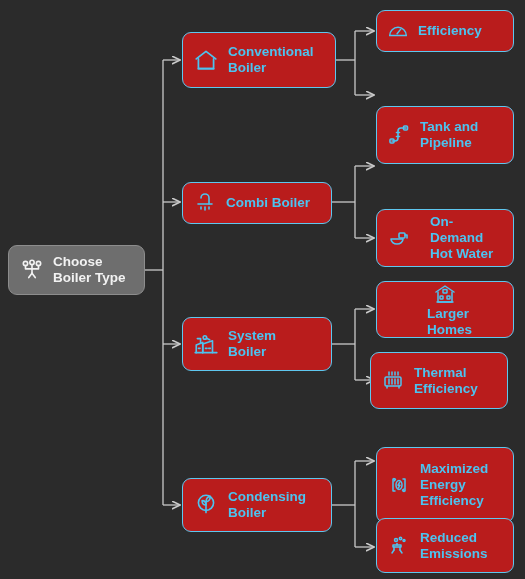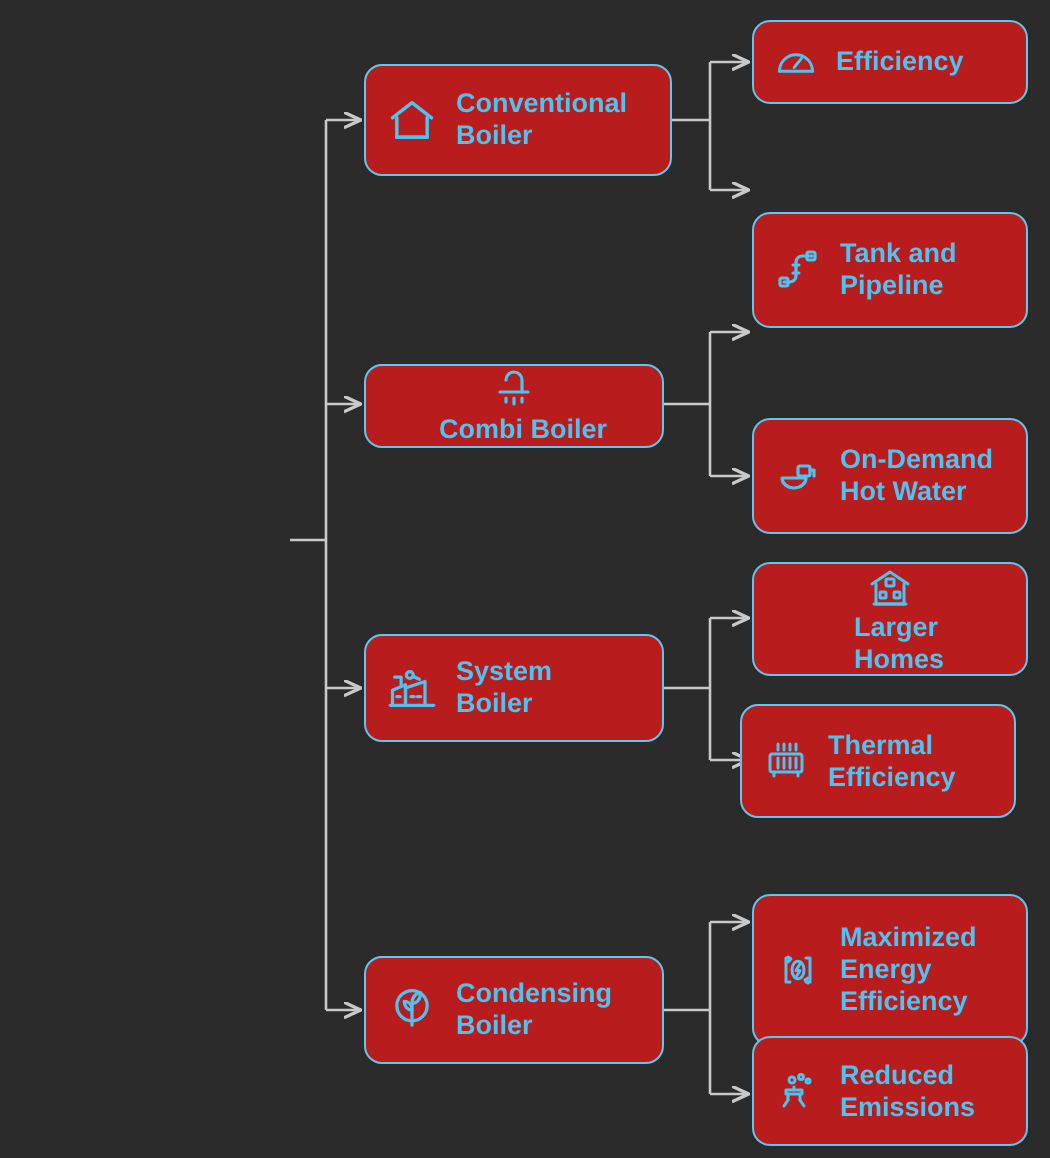--- a/index.html
+++ b/index.html
@@ -104,20 +104,35 @@
       <path d="M355,309 L374,309" marker-end="url(#ah)"></path>
       <path d="M355,380 L374,380" marker-end="url(#ah)"></path>
 
       <path d="M332,505 L355,505"></path>
       <path d="M355,461 L355,547"></path>
       <path d="M355,461 L374,461" marker-end="url(#ah)"></path>
       <path d="M355,547 L374,547" marker-end="url(#ah)"></path>
     </g>
   </svg>
 
+  <div class="node root" style="left:8px; top:245px; width:137px; height:50px;">
+    <span class="ico">
+      <svg width="26" height="26" viewBox="0 0 24 24" fill="none" stroke="#f2f2f2" stroke-width="1.5" stroke-linecap="round" stroke-linejoin="round">
+        <circle cx="6" cy="6" r="2"></circle>
+          <circle cx="12" cy="5" r="2"></circle>
+          <circle cx="18" cy="6" r="2"></circle>
+        <path d="M6 8v3h12V8"></path>
+          <path d="M12 7v8"></path>
+          <path d="M12 15l-3 4"></path>
+          <path d="M12 15l3 4"></path>
+      </svg>
+    </span>
+    <span class="lbl">Choose
+Boiler Type</span>
+  </div>
 
   <div class="node blue branch" style="left:182px; top:32px; width:154px; height:56px;">
     <span class="ico">
       <svg width="26" height="26" viewBox="0 0 24 24" fill="none" stroke="#4cc3f0" stroke-width="1.6" stroke-linecap="round" stroke-linejoin="round">
         <path d="M3 11l9-7 9 7"></path>
           <path d="M5 11v9h14v-9"></path>
           <path d="M5 20h14"></path>
       </svg>
     </span>
     <span class="lbl">Conventional
@@ -142,35 +157,35 @@
         <rect x="16.5" y="3" width="4" height="4" rx="1"></rect>
         <rect x="3" y="16" width="4" height="4" rx="1"></rect>
         <path d="M9.5 9.5h3"></path>
           <path d="M9.5 13.5h3"></path>
       </svg>
     </span>
     <span class="lbl">Tank and
 Pipeline</span>
   </div>
 
-  <div class="node blue branch" style="left:182px; top:182px; width:150px; height:42px;flex-direction:column;">
+  <div class="node blue branch" style="left:182px; top:182px; width:150px; height:42px;">
     <span class="ico">
       <svg width="24" height="24" viewBox="0 0 24 24" fill="none" stroke="#4cc3f0" stroke-width="1.6" stroke-linecap="round" stroke-linejoin="round">
         <path d="M16 13V7a4 4 0 0 0-8 0"></path>
           <path d="M5 13h14"></path>
         <path d="M8 16v2"></path>
           <path d="M12 16v3"></path>
           <path d="M16 16v2"></path>
       </svg>
     </span>
     <span class="lbl">Combi Boiler</span>
   </div>
 
 
-  <div class="node blue leaf" style="left:376px; top:209px; width:138px; height:58px;">
+  <div class="node blue leaf" style="left:376px; top:209px; width:138px; height:58px;gap:10px;">
     <span class="ico">
       <svg width="24" height="24" viewBox="0 0 24 24" fill="none" stroke="#4cc3f0" stroke-width="1.6" stroke-linecap="round" stroke-linejoin="round">
         <path d="M4 13a6 5 0 0 0 12 0z"></path>
         <rect x="12" y="7" width="6" height="5" rx="1"></rect>
         <path d="M18 9h2v3"></path>
       </svg>
     </span>
     <span class="lbl">On-Demand
 Hot Water</span>
   </div>

